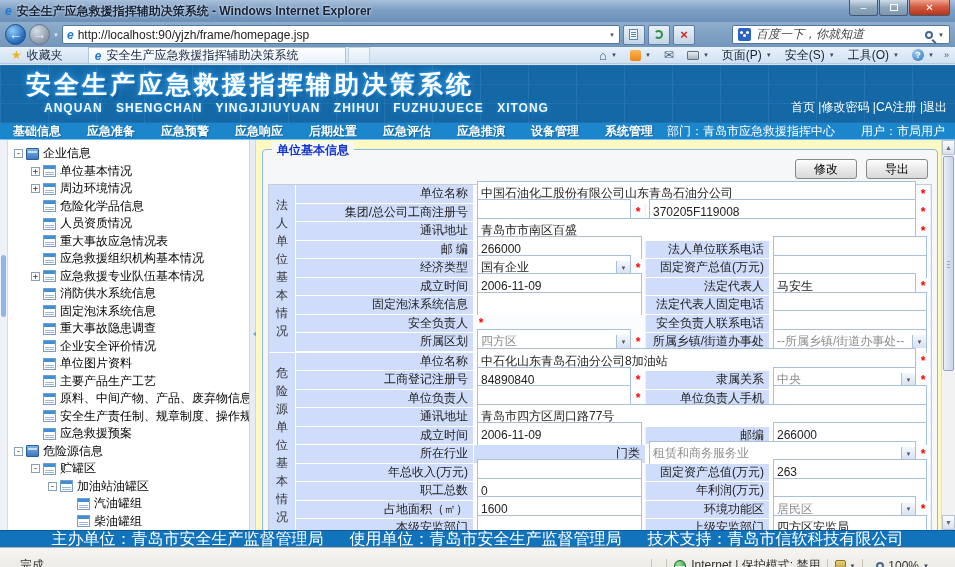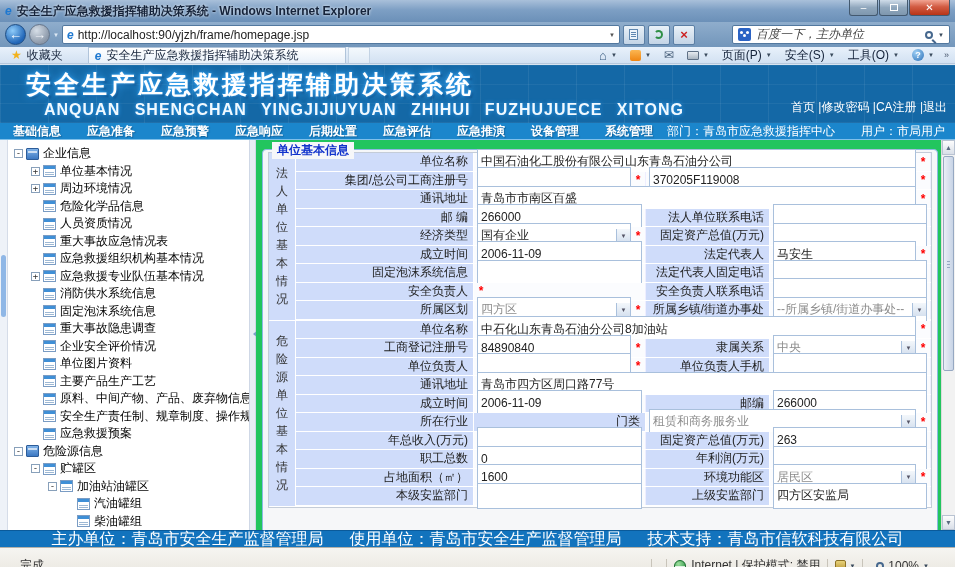--- a/index.html
+++ b/index.html
@@ -53,21 +53,21 @@
   .help-glyph{width:12px;height:12px;border-radius:50%;background:radial-gradient(circle at 35% 30%,#9fd0f5,#2b70b8);color:#fff;font-size:9px;font-weight:bold;display:flex;align-items:center;justify-content:center;}
   .chevrons{font-size:9px;color:#44546a;padding:0 3px;}
 
   
   .appheader{height:59px;background:var(--header_blue);position:relative;overflow:hidden;border-top:1px solid #d8e4f0;}
   .appheader::before{content:"";position:absolute;inset:0;background:
     repeating-linear-gradient(90deg,rgba(255,255,255,.07) 0 1px,transparent 1px 48px),
     repeating-linear-gradient(0deg,rgba(255,255,255,.05) 0 1px,transparent 1px 19px);}
   .apptitle{position:relative;margin:3px 0 0 26px;font-size:25px;font-weight:bold;letter-spacing:3px;color:#fff;
     text-shadow:0 0 9px #39a9f9,0 0 3px #39a9f9,2px 2px 2px rgba(0,40,90,.55);white-space:nowrap;}
-  .appsub{position:relative;margin:0 0 0 44px;font-size:16px;font-weight:bold;letter-spacing:1px;word-spacing:9px;color:#f0f9ff;text-shadow:0 0 4px #2f9df0;}
+  .appsub{position:relative;margin:0 0 0 44px;font-size:12px;font-weight:bold;letter-spacing:1px;word-spacing:9px;color:#f0f9ff;text-shadow:0 0 4px #2f9df0;}
   .toplinks{position:absolute;right:8px;bottom:7px;font-size:12px;color:#fff;white-space:nowrap;}
   .toplink{cursor:pointer;}
   .toplink-sep{opacity:.95;}
 
   .navbar{height:17px;background:var(--nav_blue);border-bottom:1px solid #7fc0ea;display:flex;align-items:center;font-size:12px;color:#fff;}
   .navitem{font-weight:bold;padding:0 13px;white-space:nowrap;text-shadow:1px 1px 1px rgba(0,50,90,.4);}
   .navright{margin-left:auto;display:flex;gap:26px;padding-right:10px;white-space:nowrap;}
 
   
   .bodyrow{display:flex;height:390px;background:#fff;}
@@ -80,21 +80,21 @@
   .ti{width:13px;height:12px;margin-right:4px;flex:none;position:relative;}
   .ti-folder{background:linear-gradient(#7fb2e8,#3c78c2);border:1px solid #2c5c99;border-radius:1px;}
   .ti-folder::after{content:"";position:absolute;left:1px;right:1px;top:2px;height:2px;background:rgba(255,255,255,.65);}
   .ti-doc{background:#fff;border:1px solid #7a9cc4;}
   .ti-doc::before{content:"";position:absolute;left:0;right:0;top:0;height:3px;background:#3f8fd6;}
   .ti-doc::after{content:"";position:absolute;left:1px;right:1px;top:6px;height:1px;background:#9db8d4;box-shadow:0 2px 0 #9db8d4;}
 
   .splitter{width:7px;background:#e8edf5;border-left:1px solid #cfd8e6;border-right:1px solid #cfd8e6;position:relative;flex:none;}
   .splitarrow{position:absolute;top:50%;margin-top:-5px;left:-1px;width:0;height:0;border:4px solid transparent;border-right:5px solid #7aa0c8;}
 
-  .content{flex:1;background:#22c55e;overflow:hidden;position:relative;}
+  .content{flex:1;background:#fef9c3;overflow:hidden;position:relative;}
   .fieldset{margin:9px 3px 0 6px;border:1px solid #8cb8e2;border-radius:4px;padding:2px 5px 0;position:relative;min-height:420px;background:#f6f7f9;}
   .legend{position:absolute;top:-8px;left:9px;background:#f6f7f9;padding:0 5px;font-size:12px;font-weight:bold;color:var(--legend_blue);}
   .btnrow{display:flex;justify-content:flex-end;gap:9px;padding:7px 4px 5px;}
   .btn{min-width:62px;height:20px;font-size:12px;color:#000;border:1px solid #888;border-radius:3px;background:linear-gradient(#fefefe,#ececec 45%,#d9d9d9);display:flex;align-items:center;justify-content:center;cursor:pointer;}
 
   .formtable{border:1px solid #c4ccd8;background:#eef1f6;}
   .fsection{display:flex;border-bottom:1px solid #fff;}
   .vlabel{width:27px;background:var(--label_cell);border-right:1px solid #fff;display:flex;flex-direction:column;align-items:center;justify-content:center;gap:1px;font-size:12px;color:#333;overflow:hidden;}
   .frows{flex:1;display:flex;flex-direction:column;}
   .frow{display:flex;height:18.5px;border-bottom:1px solid #fff;}
@@ -164,21 +164,21 @@
       <span class="compat-glyph"></span>
     </div>
   <div class="chromebtn">
       <span class="refresh-glyph"></span>
     </div>
   <div class="chromebtn">
       <span class="stop-x">×</span>
     </div>
   <div class="searchbox">
     <span class="baidu-icon"></span>
-    <span class="search-text">百度一下，主办单位</span>
+    <span class="search-text">百度一下，你就知道</span>
     <span class="mag"></span>
     <span class="dd">▼</span>
   </div>
 </div>
 
 <div class="favbar">
   <div class="favbtn">
     <span class="star-gold">★</span>
     <span>收藏夹</span>
   </div>
@@ -362,20 +362,24 @@
         <span class="ti ti-doc"></span>
         <span>柴油罐组</span>
       </div>
     </div>
   <div class="splitter">
       <span class="splitarrow"></span>
     </div>
   <div class="content">
     <div class="fieldset">
       <span class="legend">单位基本信息</span>
+      <div class="btnrow">
+        <div class="btn">修改</div>
+        <div class="btn">导出</div>
+      </div>
       <div class="formtable" id="formtable">
           <div class="fsection">
             <div class="vlabel">
               <div>法</div>
               <div>人</div>
               <div>单</div>
               <div>位</div>
               <div>基</div>
               <div>本</div>
               <div>情</div>

